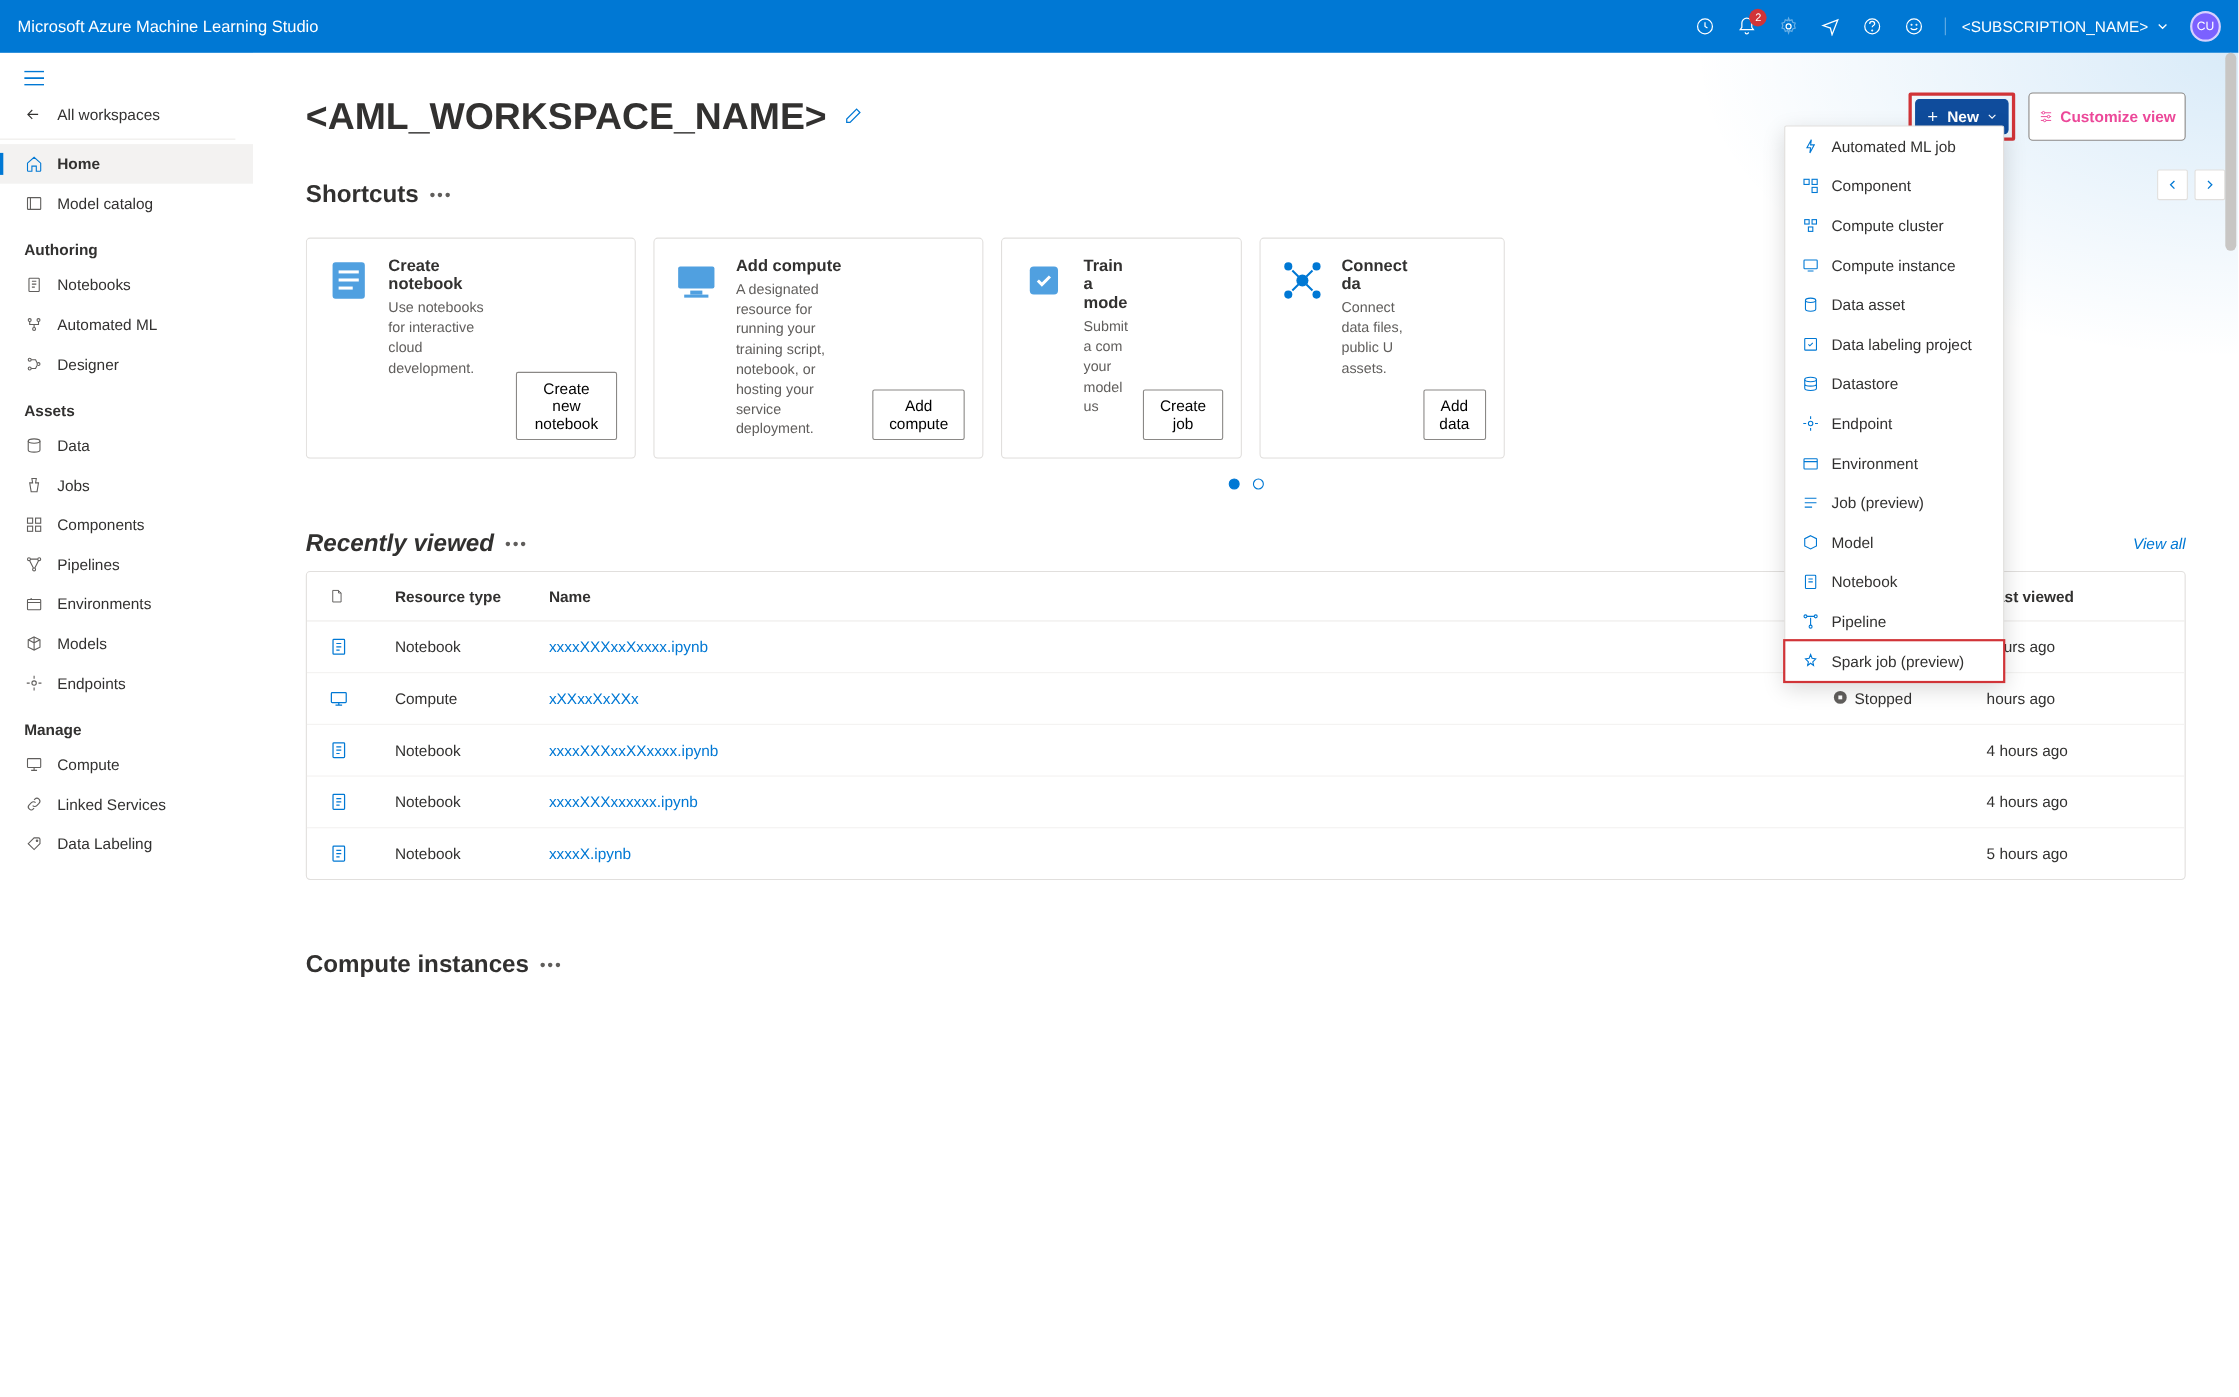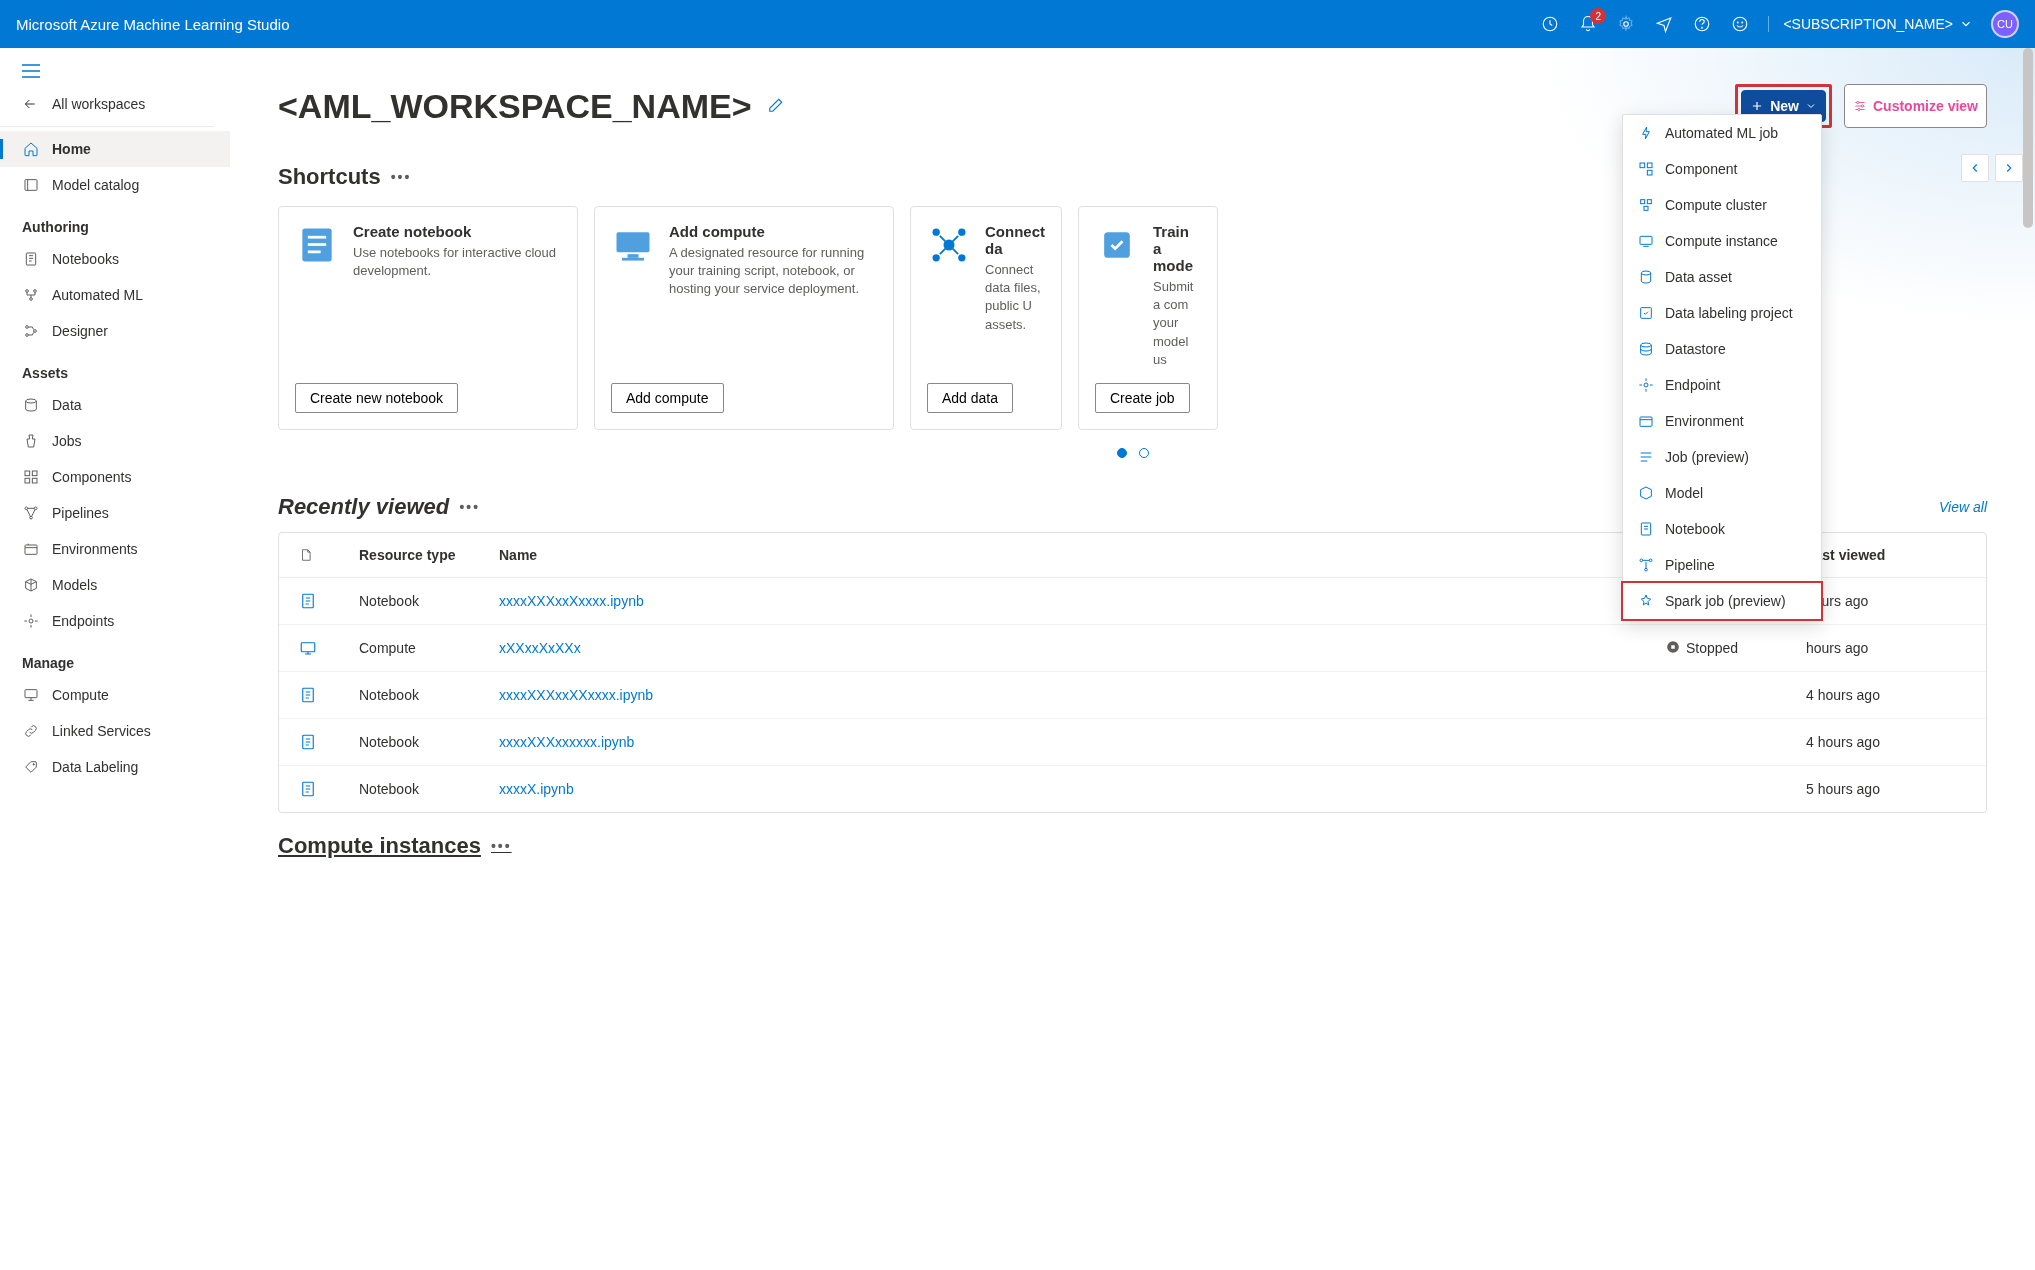--- a/index.html
+++ b/index.html
@@ -32,21 +32,21 @@
 .edit-icon { color: #0078d4; cursor: pointer; }
 .title-right { display: flex; gap: 12px; position: relative; }
 .btn { padding: 7px 8px; border-radius: 4px; font-size: 14px; cursor: pointer; display: flex; align-items: center; gap: 6px; border: 1px solid #8a8886; background: #fff; }
 .btn-primary { background: #0f4c9c; color: #fff; border: 1px solid #0f4c9c; font-weight: 600; }
 .new-hl { border: 3px solid #d13438; padding: 3px; border-radius: 2px; }
 .btn-secondary { background: #fff; color: #ec4899; font-weight: 700; }
 .section-title { font-size: 22px; font-weight: 600; margin-bottom: 16px; display: flex; align-items: center; gap: 10px; }
 .dots { color: #605e5c; font-size: 14px; letter-spacing: 2px; cursor: pointer; }
 .cards-wrap { position: relative; }
 .cards { display: flex; gap: 16px; overflow: hidden; }
-.card { border: 1px solid #e1dfdd; border-radius: 4px; padding: 16px; display: flex; gap: 14px; flex: 0 0 300px; min-height: 150px; flex-direction: column; background: #fff; }
+.card { border: 1px solid #e1dfdd; border-radius: 4px; padding: 16px; display: flex; gap: 14px; flex: 0 0 300px; min-height: 150px; flex-direction: row; background: #fff; margin-top: 10px; }
 .card-top { display: flex; gap: 14px; }
 .card-icon { width: 44px; height: 44px; flex-shrink: 0; }
 .card-body { flex: 1; }
 .card-title { font-weight: 600; font-size: 15px; margin-bottom: 4px; }
 .card-desc { font-size: 13px; color: #605e5c; line-height: 1.4; }
 .card-btn { margin-top: auto; padding: 6px 14px; border: 1px solid #8a8886; border-radius: 2px; background: #fff; font-size: 14px; cursor: pointer; align-self: flex-start; }
 .card-nav { position: absolute; top: 50%; transform: translateY(-50%); width: 28px; height: 28px; border: 1px solid #e1dfdd; border-radius: 2px; background: #fff; display: flex; align-items: center; justify-content: center; cursor: pointer; color: #0078d4; }
 .card-nav-wrap { position: absolute; right: -36px; top: -38px; display: flex; gap: 6px; }
 .pager { display: flex; justify-content: center; gap: 12px; margin-top: 18px; margin-bottom: 36px; }
 .dot { width: 10px; height: 10px; border-radius: 50%; border: 1.5px solid #0078d4; cursor: pointer; }
@@ -58,21 +58,21 @@
 .thead { font-weight: 600; border-bottom: 1px solid #edebe9; }
 .trow { border-bottom: 1px solid #f3f2f1; }
 .trow:last-child { border-bottom: none; }
 .res-icon { width: 18px; height: 18px; }
 .res-name { color: #0078d4; cursor: pointer; }
 .status-cell { display: flex; align-items: flex-start; gap: 6px; }
 .menu { position: absolute; top: 30px; right: 165px; width: 200px; background: #fff; border: 1px solid #e1dfdd; box-shadow: 0 6px 20px rgba(0,0,0,.15); border-radius: 2px; z-index: 100; }
 .menu-item { display: flex; align-items: center; gap: 10px; padding: 9px 14px; font-size: 14px; cursor: pointer; }
 .menu-item.hl { border: 2px solid #d13438; margin: -2px; }
 .menu-icon { width: 18px; height: 18px; color: #0078d4; display: flex; align-items: center; justify-content: center; }
-.compute-section { margin-top: 20px; text-decoration: underline; }
+.compute-section { margin-top: 64px; }
 .scroll-thumb { position: absolute; right: 2px; top: 48px; width: 10px; height: 180px; background: #c8c6c4; border-radius: 5px; }
 svg { display: block; }
 </style>
 </head>
 <body>
 
 <div class="app">
 
   <div class="topbar">
     <div class="topbar-left">Microsoft Azure Machine Learning Studio</div>
@@ -492,49 +492,49 @@
                   <rect x="18" y="34" width="12" height="4" fill="#50a0e0"></rect>
                   <rect x="12" y="38" width="24" height="3" fill="#50a0e0"></rect>
                 </svg>
               <div class="card-body">
                 <div class="card-title">Add compute</div>
                 <div class="card-desc">A designated resource for running your training script, notebook, or hosting your service deployment.</div>
               </div>
             </div>
             <button class="card-btn">Add compute</button>
           </div>
+          <div class="card" style="flex:0 0 140px">
+            <div class="card-top">
+              <svg class="card-icon" viewBox="0 0 48 48">
+                  <rect x="10" y="10" width="28" height="28" rx="4" fill="#50a0e0"></rect>
+                  <path d="M18 24l4 4 8-8" stroke="#fff" stroke-width="3" fill="none"></path>
+                </svg>
+              <div class="card-body">
+                <div class="card-title">Train a mode</div>
+                <div class="card-desc">Submit a com your model us</div>
+              </div>
+            </div>
+            <button class="card-btn">Create job</button>
+          </div>
           <div class="card" style="flex:0 0 150px">
             <div class="card-top">
               <svg class="card-icon" viewBox="0 0 48 48">
                   <circle cx="24" cy="24" r="6" fill="#0078d4"></circle>
                   <circle cx="10" cy="10" r="4" fill="#0078d4"></circle>
                   <circle cx="38" cy="10" r="4" fill="#0078d4"></circle>
                   <circle cx="10" cy="38" r="4" fill="#0078d4"></circle>
                   <circle cx="38" cy="38" r="4" fill="#0078d4"></circle>
                   <path d="M14 14l6 6M34 14l-6 6M14 34l6-6M34 34l-6-6" stroke="#0078d4" stroke-width="2"></path>
                 </svg>
               <div class="card-body">
                 <div class="card-title">Connect da</div>
                 <div class="card-desc">Connect data files, public U assets.</div>
               </div>
             </div>
             <button class="card-btn">Add data</button>
-          </div>
-          <div class="card" style="flex:0 0 140px">
-            <div class="card-top">
-              <svg class="card-icon" viewBox="0 0 48 48">
-                  <rect x="10" y="10" width="28" height="28" rx="4" fill="#50a0e0"></rect>
-                  <path d="M18 24l4 4 8-8" stroke="#fff" stroke-width="3" fill="none"></path>
-                </svg>
-              <div class="card-body">
-                <div class="card-title">Train a mode</div>
-                <div class="card-desc">Submit a com your model us</div>
-              </div>
-            </div>
-            <button class="card-btn">Create job</button>
           </div>
         </div>
       </div>
       <div class="pager">
         <span class="dot active"></span>
         <span class="dot"></span>
       </div>
 
       <div class="recent-head">
         <div class="section-title" style="margin-bottom:0">

